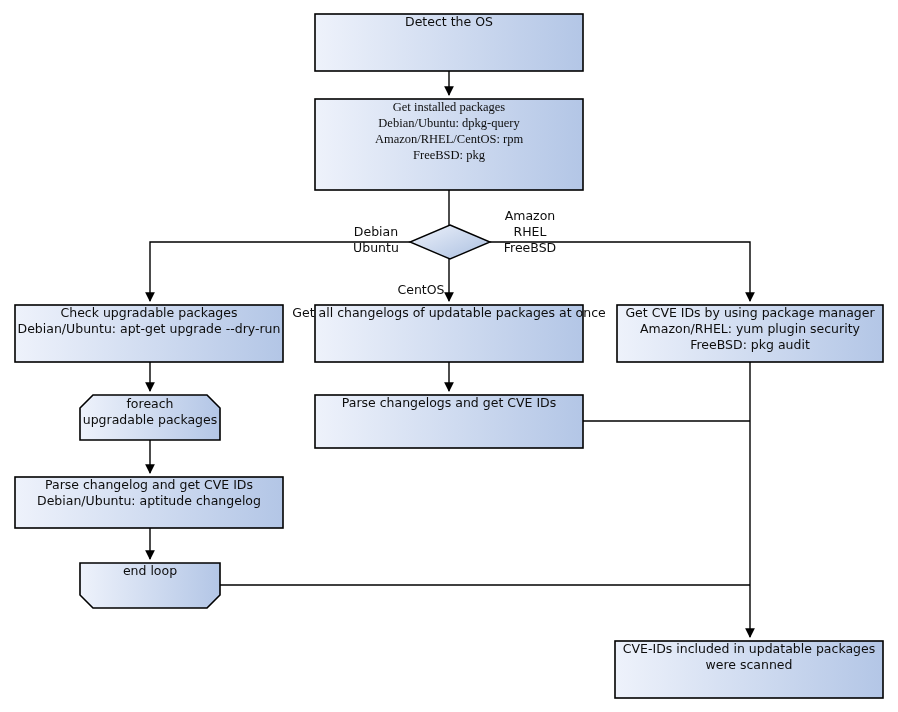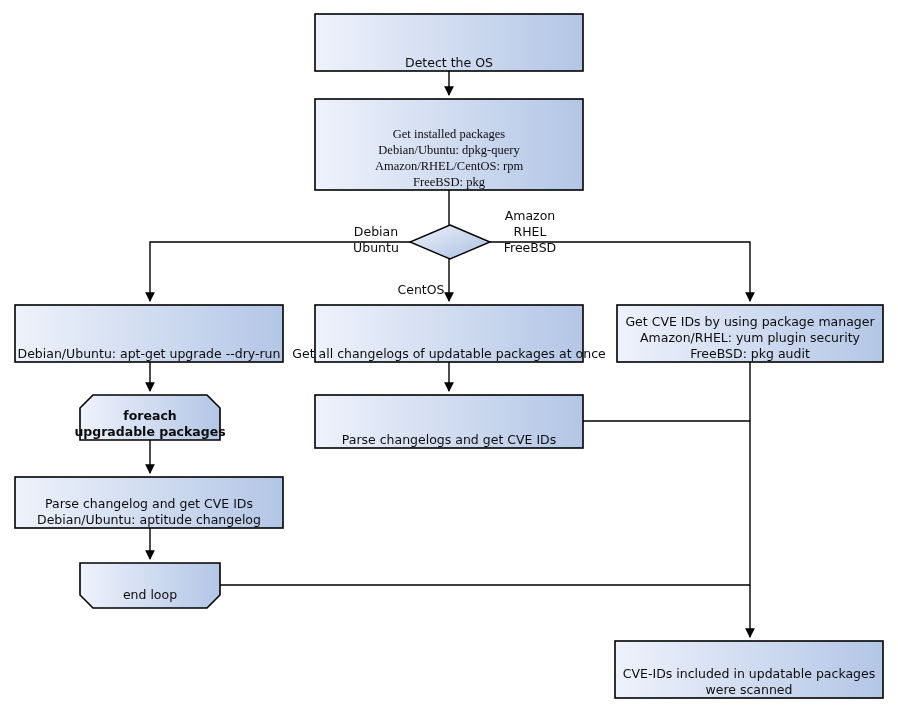--- a/index.html
+++ b/index.html
@@ -19,21 +19,21 @@
     left: 0;
     top: 0;
     width: 898px;
     height: 712px;
   }
   .node-label {
     position: absolute;
     display: flex;
     flex-direction: column;
     align-items: center;
-    justify-content: flex-end;
+    justify-content: flex-start;
     text-align: center;
     font-family: "DejaVu Sans", sans-serif;
     font-size: 12.5px;
     color: #0d0d0d;
     line-height: 16px;
     white-space: nowrap;
     pointer-events: none;
   }
   .edge-label {
     position: absolute;
@@ -110,34 +110,35 @@
   </div>
 
 <div class="node-label" style="left:315px; top:99px; width:268px; height:91px;font-family:Liberation Serif, serif;">
     <span class="lbl-line">Get installed packages</span>
     <span class="lbl-line">Debian/Ubuntu: dpkg-query</span>
     <span class="lbl-line">Amazon/RHEL/CentOS: rpm</span>
     <span class="lbl-line">FreeBSD: pkg</span>
   </div>
 
 <div class="node-label" style="left:15px; top:305px; width:268px; height:57px;">
+    <span class="lbl-line">Check upgradable packages</span>
     <span class="lbl-line">Debian/Ubuntu: apt-get upgrade --dry-run</span>
   </div>
 
 <div class="node-label" style="left:305px; top:305px; width:288px; height:57px;">
     <span class="lbl-line">Get all changelogs of updatable packages at once</span>
   </div>
 
 <div class="node-label" style="left:617px; top:305px; width:266px; height:57px;">
     <span class="lbl-line">Get CVE IDs by using package manager</span>
     <span class="lbl-line">Amazon/RHEL: yum plugin security</span>
     <span class="lbl-line">FreeBSD: pkg audit</span>
   </div>
 
-<div class="node-label" style="left:70px; top:396px; width:160px; height:44px;font-weight:bold;">
+<div class="node-label" style="left:70px; top:396px; width:160px; height:44px;">
     <span class="lbl-line">foreach</span>
     <span class="lbl-line">upgradable  packages</span>
   </div>
 
 <div class="node-label" style="left:315px; top:395px; width:268px; height:53px;border-radius:26px;">
     <span class="lbl-line">Parse changelogs and get CVE IDs</span>
   </div>
 
 <div class="node-label" style="left:15px; top:477px; width:268px; height:51px;">
     <span class="lbl-line">Parse changelog and get  CVE IDs</span>

